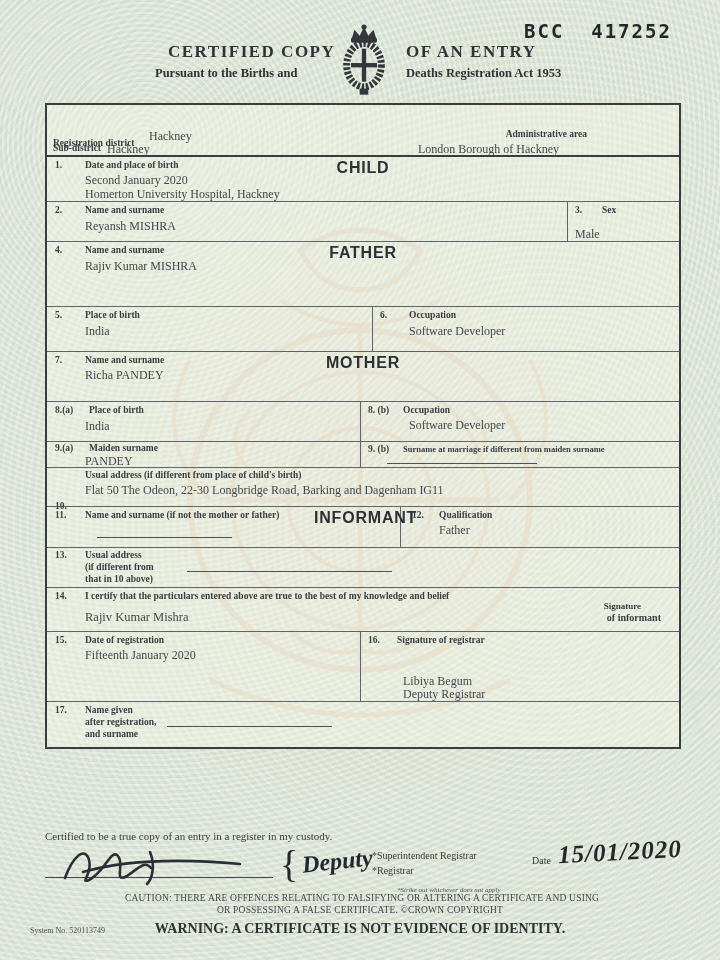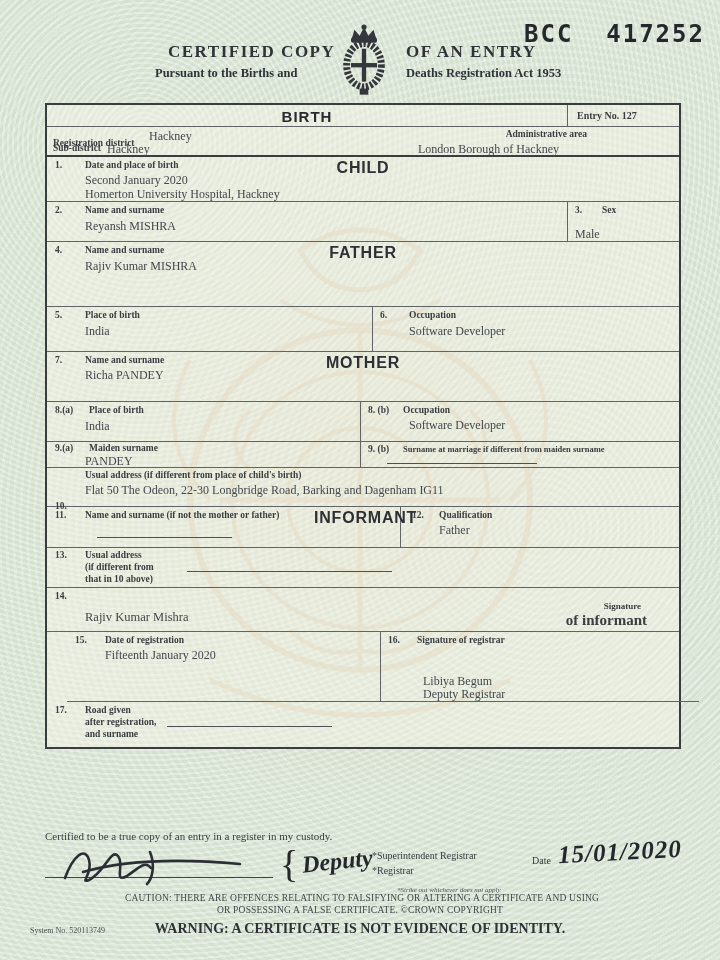--- a/index.html
+++ b/index.html
@@ -9,21 +9,21 @@
     background-color:#dde7d8;
     background-image:
       repeating-radial-gradient(circle at 20% 15%, rgba(255,255,255,.22) 0 2px, rgba(168,190,170,.10) 2px 5px),
       repeating-radial-gradient(circle at 75% 55%, rgba(255,255,255,.16) 0 3px, rgba(172,194,172,.08) 3px 7px),
       radial-gradient(circle at 50% 48%, rgba(226,205,172,.30), rgba(226,205,172,0) 55%);
     font-family:"Liberation Serif", serif;
     color:#3d4146;
   }
   .abs{position:absolute;}
   
-  .bcc{font-family:"DejaVu Sans Mono", monospace;font-weight:bold;font-size:24px;letter-spacing:2px;color:#24272b;}
+  .bcc{font-family:"DejaVu Sans Mono", monospace;font-weight:bold;font-size:19px;letter-spacing:2px;color:#24272b;}
   .h-title{font-weight:bold;font-size:17px;letter-spacing:1.5px;color:#2f3237;}
   .h-sub{font-weight:bold;font-size:12.5px;color:#2f3237;}
   
   .tbl{
     position:absolute;left:45px;top:103px;width:632px;height:642px;
     border:2px solid #3a3d40;
     background:rgba(247,247,233,.45);
   }
   .row{position:absolute;left:0;width:100%;border-bottom:1px solid #606468;box-sizing:border-box;}
   .vline{position:absolute;top:0;bottom:0;width:1px;background:#606468;}
@@ -83,25 +83,20 @@
       </g>
       <rect x="25" y="76" width="10" height="7" fill="#33363b"></rect>
     </svg>
   </div>
 
   <div class="abs h-title" style="left:406px;top:42px;">OF AN ENTRY</div>
   <div class="abs h-sub" style="left:406px;top:66px;">Deaths Registration Act 1953</div>
 
   <div class="tbl">
 
-    <div class="row" style="top:0;height:22px;">
-      <div class="abs birth-title" style="left:0;width:520px;top:3px;text-align:center;">BIRTH</div>
-      <div class="vline" style="left:520px;"></div>
-      <div class="abs lbl" style="left:530px;top:5px;font-size:10px;">Entry No. 127</div>
-    </div>
 
     <div class="row" style="top:22px;height:30px;border-bottom-width:2px;border-bottom-color:#3a3d40;">
       <span class="abs lbl" style="left:6px;top:3px;margin-top:8px;">Registration district</span>
       <span class="abs val" style="left:102px;top:2px;">Hackney</span>
       <span class="abs lbl" style="left:6px;top:16px;">Sub-district</span>
       <span class="abs val" style="left:60px;top:15px;">Hackney</span>
       <span class="abs lbl" style="right:92px;top:2px;">Administrative area</span>
       <span class="abs val" style="right:120px;top:15px;">London Borough of Hackney</span>
     </div>
 
@@ -187,39 +182,40 @@
     <div class="row" style="top:443px;height:40px;">
       <span class="abs num" style="left:8px;top:2px;">13.</span>
       <span class="abs lbl" style="left:38px;top:2px;">Usual address</span>
       <span class="abs lbl" style="left:38px;top:14px;">(if different from</span>
       <span class="abs lbl" style="left:38px;top:26px;">that in 10 above)</span>
       <div class="uline" style="left:140px;width:205px;top:23px;"></div>
     </div>
 
     <div class="row" style="top:483px;height:44px;">
       <span class="abs num" style="left:8px;top:3px;">14.</span>
+      <span class="abs lbl" style="left:38px;top:3px;">I certify that the particulars entered above are true to the best of my knowledge and belief</span>
       <span class="abs val" style="left:38px;top:22px;font-size:12.5px;">Rajiv Kumar Mishra</span>
       <span class="abs lbl" style="right:38px;top:13px;font-size:9px;">Signature</span>
-      <span class="abs lbl" style="right:32px;top:24px;font-size:15px;margin-left:8px;">of informant</span>
-    </div>
-
-    <div class="row" style="top:527px;height:70px;margin-left:20px;">
+      <span class="abs lbl" style="right:18px;top:24px;font-size:10px;margin-left:8px;">of informant</span>
+    </div>
+
+    <div class="row" style="top:527px;height:70px;">
       <div class="vline" style="left:313px;"></div>
       <span class="abs num" style="left:8px;top:3px;">15.</span>
       <span class="abs lbl" style="left:38px;top:3px;">Date of registration</span>
       <span class="abs val" style="left:38px;top:16px;">Fifteenth January 2020</span>
       <span class="abs num" style="left:321px;top:3px;">16.</span>
       <span class="abs lbl" style="left:350px;top:3px;">Signature of registrar</span>
       <span class="abs val" style="left:356px;top:42px;">Libiya Begum</span>
       <span class="abs val" style="left:356px;top:55px;">Deputy Registrar</span>
     </div>
 
     <div class="row" style="top:597px;height:45px;border-bottom:none;">
       <span class="abs num" style="left:8px;top:3px;">17.</span>
-      <span class="abs lbl" style="left:38px;top:3px;">Road given</span>
+      <span class="abs lbl" style="left:38px;top:3px;">Name given</span>
       <span class="abs lbl" style="left:38px;top:15px;">after registration,</span>
       <span class="abs lbl" style="left:38px;top:27px;">and surname</span>
       <div class="uline" style="left:120px;width:165px;top:24px;"></div>
     </div>
   </div>
 
   <div class="abs foot-txt" style="left:45px;top:830px;">Certified to be a true copy of an entry in a register in my custody.</div>
 
   <div class="uline" style="left:45px;width:228px;top:877px;background:#3f434a;"></div>
   <div class="abs" style="left:55px;top:838px;">

